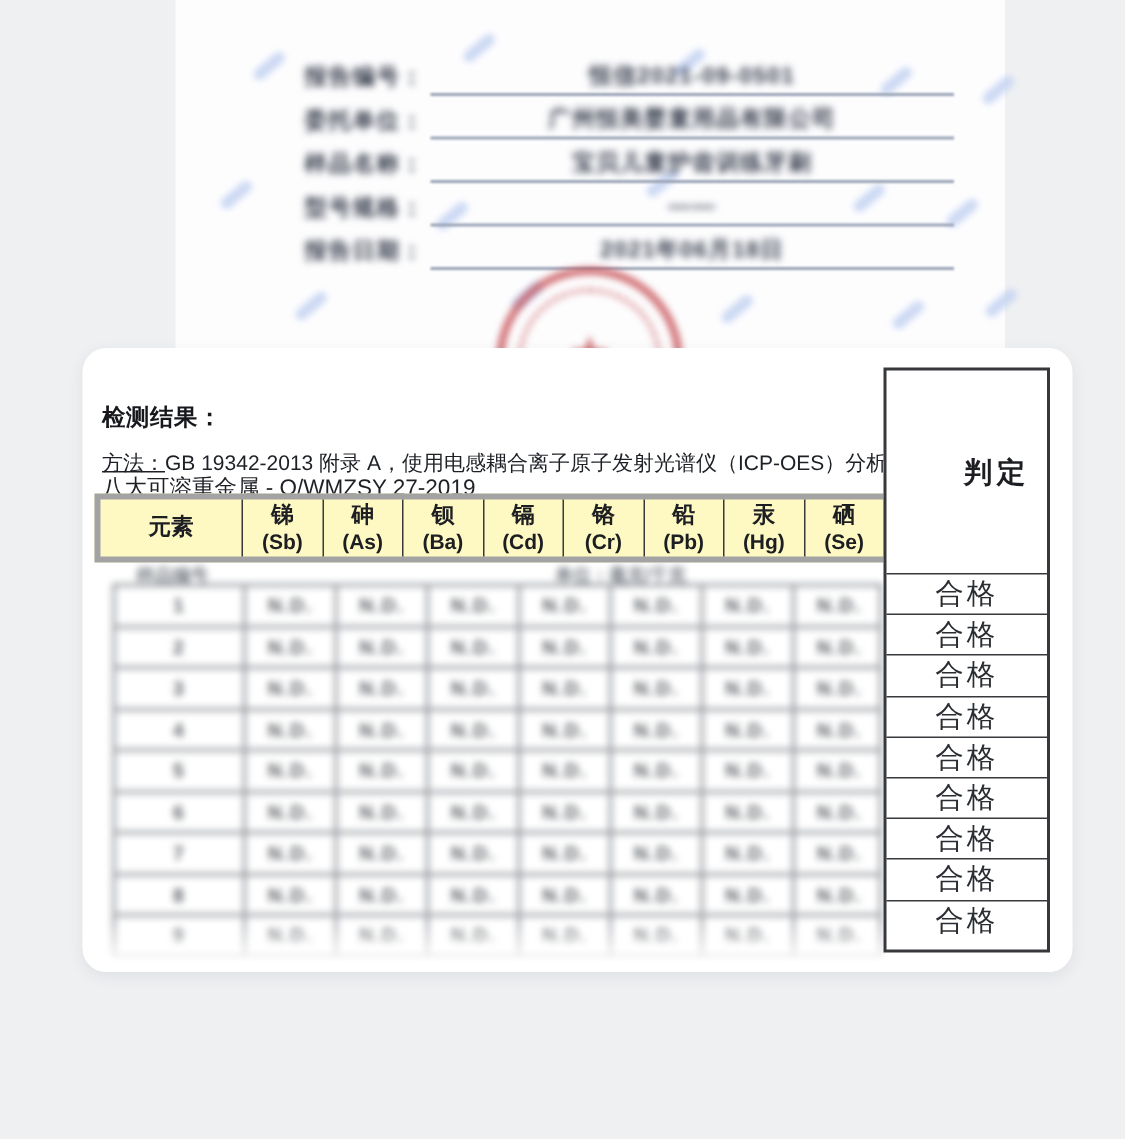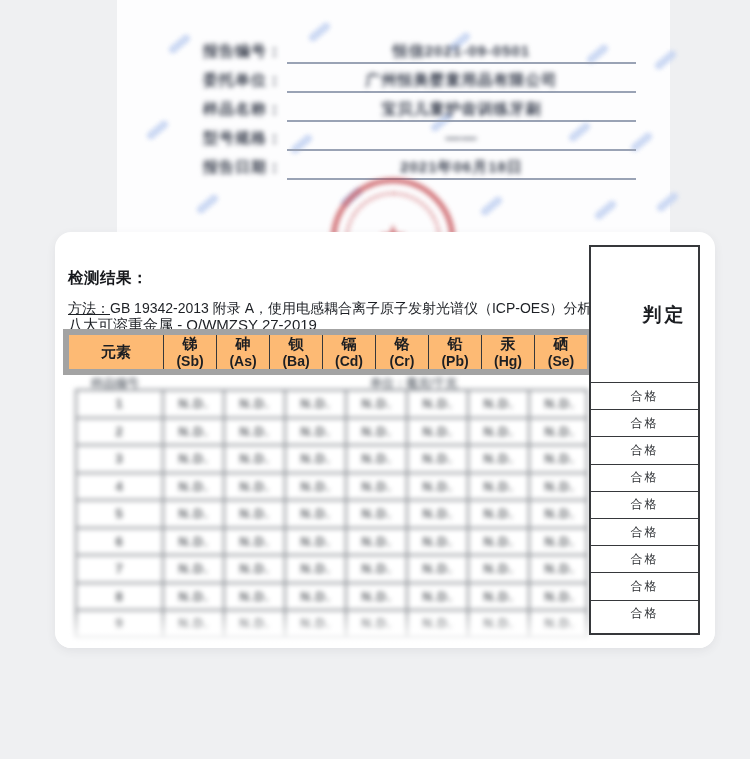--- a/index.html
+++ b/index.html
@@ -60,22 +60,22 @@
     position:absolute;left:13px;top:58px;font-size:15px;color:#1d2025;margin-top:26px;
   }
   .method{
     position:absolute;left:13px;top:68px;font-size:14px;color:#1d2025;
     white-space:nowrap;
   }
   .method-label{text-decoration:underline;}
   
   .head-strip{
     position:absolute;left:8px;top:97px;width:530px;height:46px;
-    display:flex;border:6px solid #a3a3a3;box-sizing:border-box;
-    background:#fdba74;z-index:2;
+    display:flex;border:4px solid #a3a3a3;box-sizing:border-box;
+    background:#fef9c3;z-index:2;
   }
   .hs-col{
     flex:1;border-left:1.5px solid #36383b;
     display:flex;flex-direction:column;align-items:center;justify-content:center;
     line-height:1.2;
   }
   .hs-col.first{border-left:none;flex:0 0 94px;}
   .hs-cn{font-size:15px;font-weight:bold;color:#1c1e22;}
   .hs-sym{font-size:14px;font-weight:bold;color:#1c1e22;text-align:right;}
   
@@ -104,21 +104,21 @@
     position:absolute;left:534px;top:13px;width:111px;height:390px;
     background:#fff;border:2px solid #36383b;box-sizing:border-box;z-index:4;
   }
   .verdict-head{
     height:135px;display:flex;align-items:center;justify-content:center;
     font-size:19px;font-weight:bold;letter-spacing:3px;color:#1c1e22;padding-left:40px;
   }
   .v-row{
     height:26.2px;border-top:1.5px solid #36383b;
     display:flex;align-items:center;justify-content:center;
-    font-size:12px;color:#2a2d31;letter-spacing:2px;
+    font-size:19px;color:#2a2d31;letter-spacing:2px;
   }
 </style>
 </head>
 <body>
 
 <div class="page">
 
   <div class="document">
     <div id="watermarks">
         <div class="wm" style="left: 50px; top: 40px;"></div>

